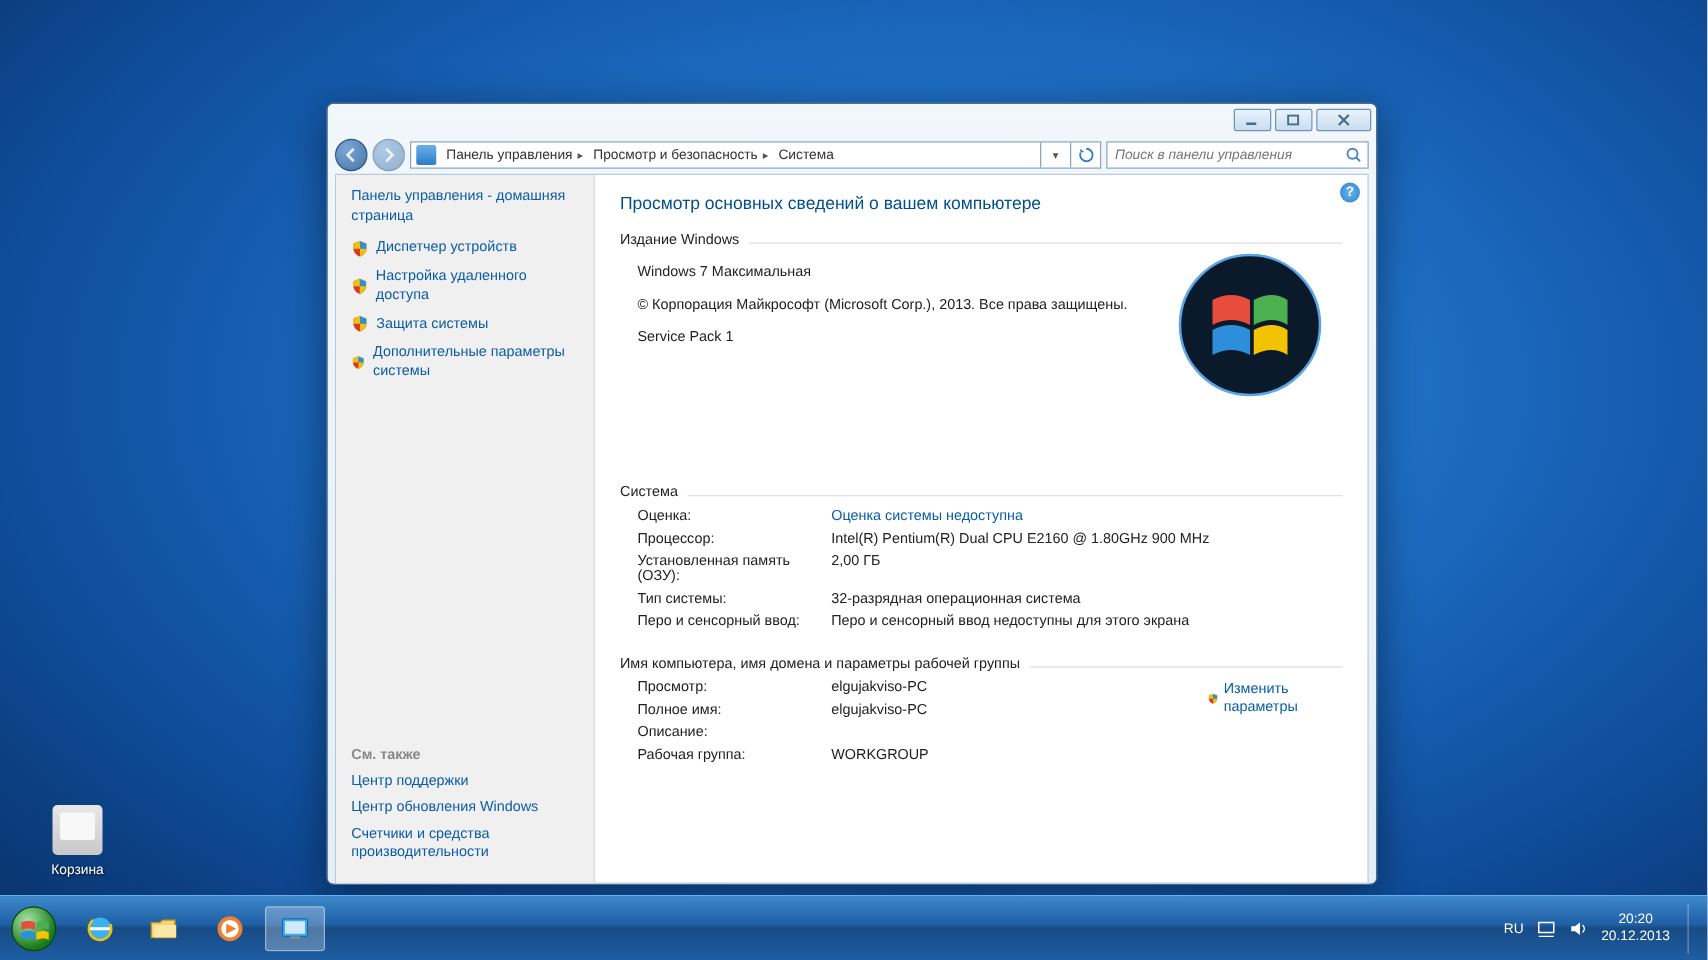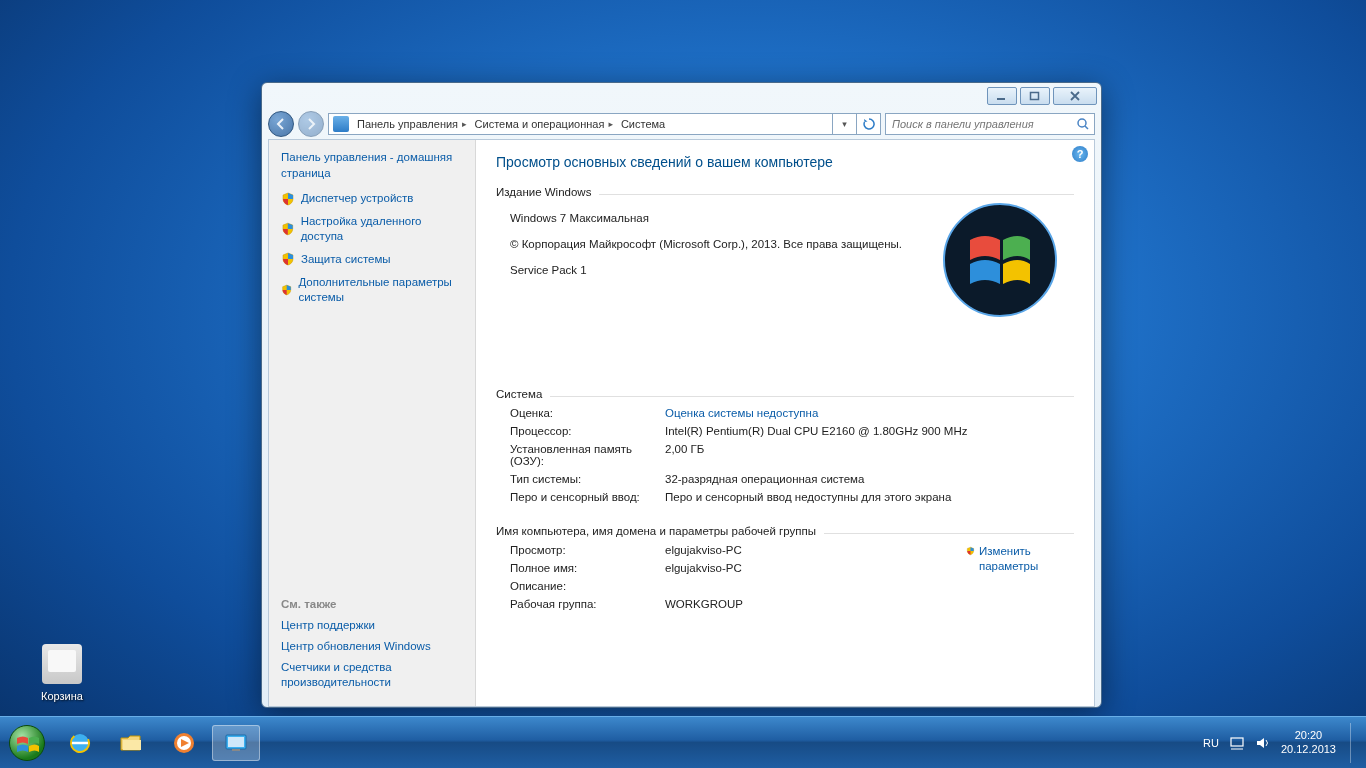--- a/index.html
+++ b/index.html
@@ -57,21 +57,21 @@
 .content h1 { color: #004f8b; font-size: 14px; font-weight: normal; margin-bottom: 16px; }
 .section-title { color: #222; font-size: 11.5px; margin-bottom: 4px; }
 .section { border-bottom: 1px solid transparent; padding-bottom: 6px; margin-bottom: 6px; }
 .indented { padding-left: 14px; line-height: 1.55; }
 .win-edition { position: relative; }
 .win-logo { position: absolute; right: 14px; top: 14px; width: 120px; height: 120px; }
 .kv { display: flex; padding: 3px 0 3px 14px; }
 .kv .k { width: 155px; color: #222; }
 .kv .v { flex: 1; color: #222; }
 .kv .v.link { color: #0a5ca8; }
-.change-link { position: absolute; right: 22px; display: flex; align-items: flex-start; gap: 4px; color: #0a5ca8; width: 86px; line-height: 1.25; }
+.change-link { position: absolute; right: 22px; display: flex; align-items: center; gap: 4px; color: #0a5ca8; width: 86px; line-height: 1.25; }
 
 .group-title { margin-top: 12px; display: flex; align-items: center; gap: 8px; }
 .group-title::after { content:""; flex: 1; border-top: 1px solid #e0e0e0; }
 .group-title span { white-space: nowrap; }
 
 
 .taskbar { position: absolute; bottom: 0; left: 0; right: 0; height: 52px; background: linear-gradient(#3d88cc 0%, #1f5ea3 45%, #174b85 50%, #1f5ea3 100%); border-top: 1px solid #68aee8; display: flex; align-items: center; }
 .start { width: 54px; height: 40px; display: flex; align-items: center; justify-content: center; }
 .start-orb { width: 36px; height: 36px; border-radius: 50%; background: radial-gradient(circle at 35% 30%, #a5e3a5, #1a7a1a 70%); border: 1px solid #0a4a0a; position: relative; overflow: hidden; }
 .tb-item { width: 48px; height: 36px; margin: 2px; border-radius: 3px; display: flex; align-items: center; justify-content: center; }
@@ -121,21 +121,21 @@
           </svg>
         </div>
       <div class="navbtn" style="opacity:.55">
           <svg viewBox="0 0 12 12">
             <path d="M4 1 L9 6 L4 11" fill="none" stroke="#fff" stroke-width="2"></path>
           </svg>
         </div>
       <div class="addr">
         <div class="addr-icon"></div>
         <div class="chip sep">Панель управления</div>
-        <div class="chip sep">Система и операционная</div>
+        <div class="chip sep">Просмотр и безопасность</div>
         <div class="chip">Система</div>
         <div style="flex:1"></div>
         <div class="refresh" style="font-size:9px;color:#555">▾</div>
         <div class="refresh">
             <svg width="12" height="12" viewBox="0 0 12 12">
               <path d="M6 1 A5 5 0 1 1 1.5 4" fill="none" stroke="#2d7cc7" stroke-width="1.5"></path>
               <path d="M1 1 L1.5 4 L4.5 3.5" fill="#2d7cc7"></path>
             </svg>
           </div>
       </div>

